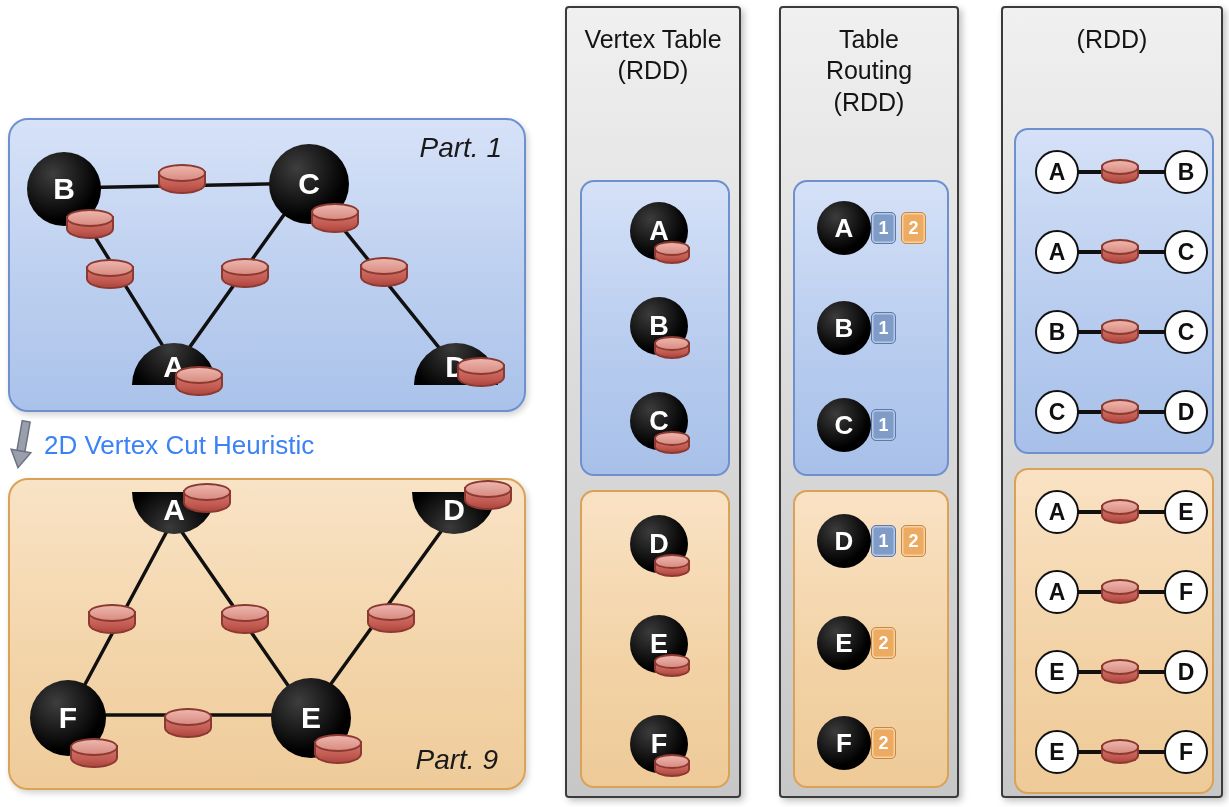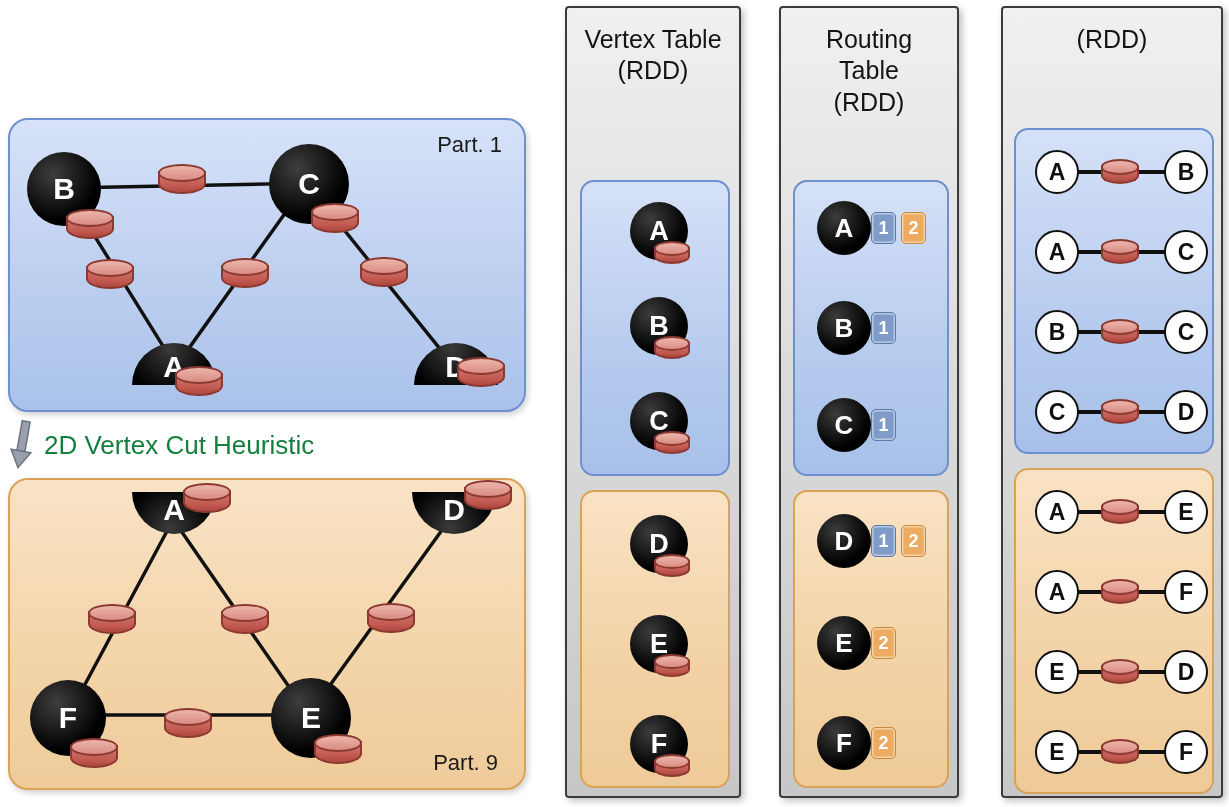--- a/index.html
+++ b/index.html
@@ -1,30 +1,30 @@
 <!DOCTYPE html>
 <html><head>
 <meta charset="utf-8">
 <style>
   * { margin:0; padding:0; box-sizing:border-box; }
   body { background:#ffffff; font-family:"Liberation Sans", sans-serif; }
   .canvas { position:relative; width:1229px; height:807px; background:#fff; overflow:hidden; }
 
   
   .pg-title { position:absolute; left:62px; top:44px; font-size:27px; color:#111; letter-spacing:.5px; }
-  .cut-label { position:absolute; left:44px; top:430px; font-size:26px; color:#15803d; }
+  .cut-label { position:absolute; left:44px; top:430px; font-size:26px; color:#3b82f6; }
   .cut-arrow { position:absolute; left:6px; top:418px; }
 
   
   .part-box { position:absolute; border-radius:20px; box-shadow:2px 3px 6px rgba(0,0,0,.18); }
   .part1-box { left:8px; top:118px; width:518px; height:294px;
     background:linear-gradient(180deg,#d7e2f8 0%,#bccfef 55%,#aac2ea 100%); border:2.5px solid #6e90cf; }
   .part2-box { left:8px; top:478px; width:518px; height:312px;
     background:linear-gradient(180deg,#f9e3c6 0%,#f3d5aa 55%,#efcb9a 100%); border:2.5px solid #d9a257; }
-  .part-label { position:absolute; font-size:22px; color:#1a1a1a; }
+  .part-label { position:absolute; font-size:28px; color:#1a1a1a;font-style:italic; }
   .part1-box .part-label { right:22px; top:12px; }
   .part2-box .part-label { right:26px; bottom:12px; }
 
   .edges { position:absolute; left:0; top:0; width:100%; height:100%; }
   .edges line { stroke:#101010; stroke-width:3.5; stroke-linecap:round; }
 
   
   .gv { position:absolute; display:flex; align-items:center; justify-content:center;
     color:#fff; font-size:30px; font-weight:600;
     background:radial-gradient(circle at 35% 30%, #3e3e3e, #000 65%); border-radius:50%; }
@@ -165,22 +165,22 @@
       <div class="cyl sm" style="left:72px;top:62px;"></div>
       <div class="tcircle" style="left:48px;top:123px;">E</div>
       <div class="cyl sm" style="left:72px;top:162px;"></div>
       <div class="tcircle" style="left:48px;top:223px;">F</div>
       <div class="cyl sm" style="left:72px;top:262px;"></div>
     </div>
   </div>
 
   <div class="col" style="left:779px;width:180px;">
     <div class="col-title">
+      <div>Table</div>
       <div>Routing</div>
-      <div>Table</div>
       <div>(RDD)</div>
     </div>
 
     <div class="inner blue" style="left:12px;top:172px;width:156px;height:296px;">
       <div class="rcircle" style="left:22px;top:19px;">A</div>
       <div class="badge p1" style="left:76px;top:30px;">1</div>
       <div class="badge p2" style="left:106px;top:30px;">2</div>
 
       <div class="rcircle" style="left:22px;top:119px;">B</div>
       <div class="badge p1" style="left:76px;top:130px;">1</div>

